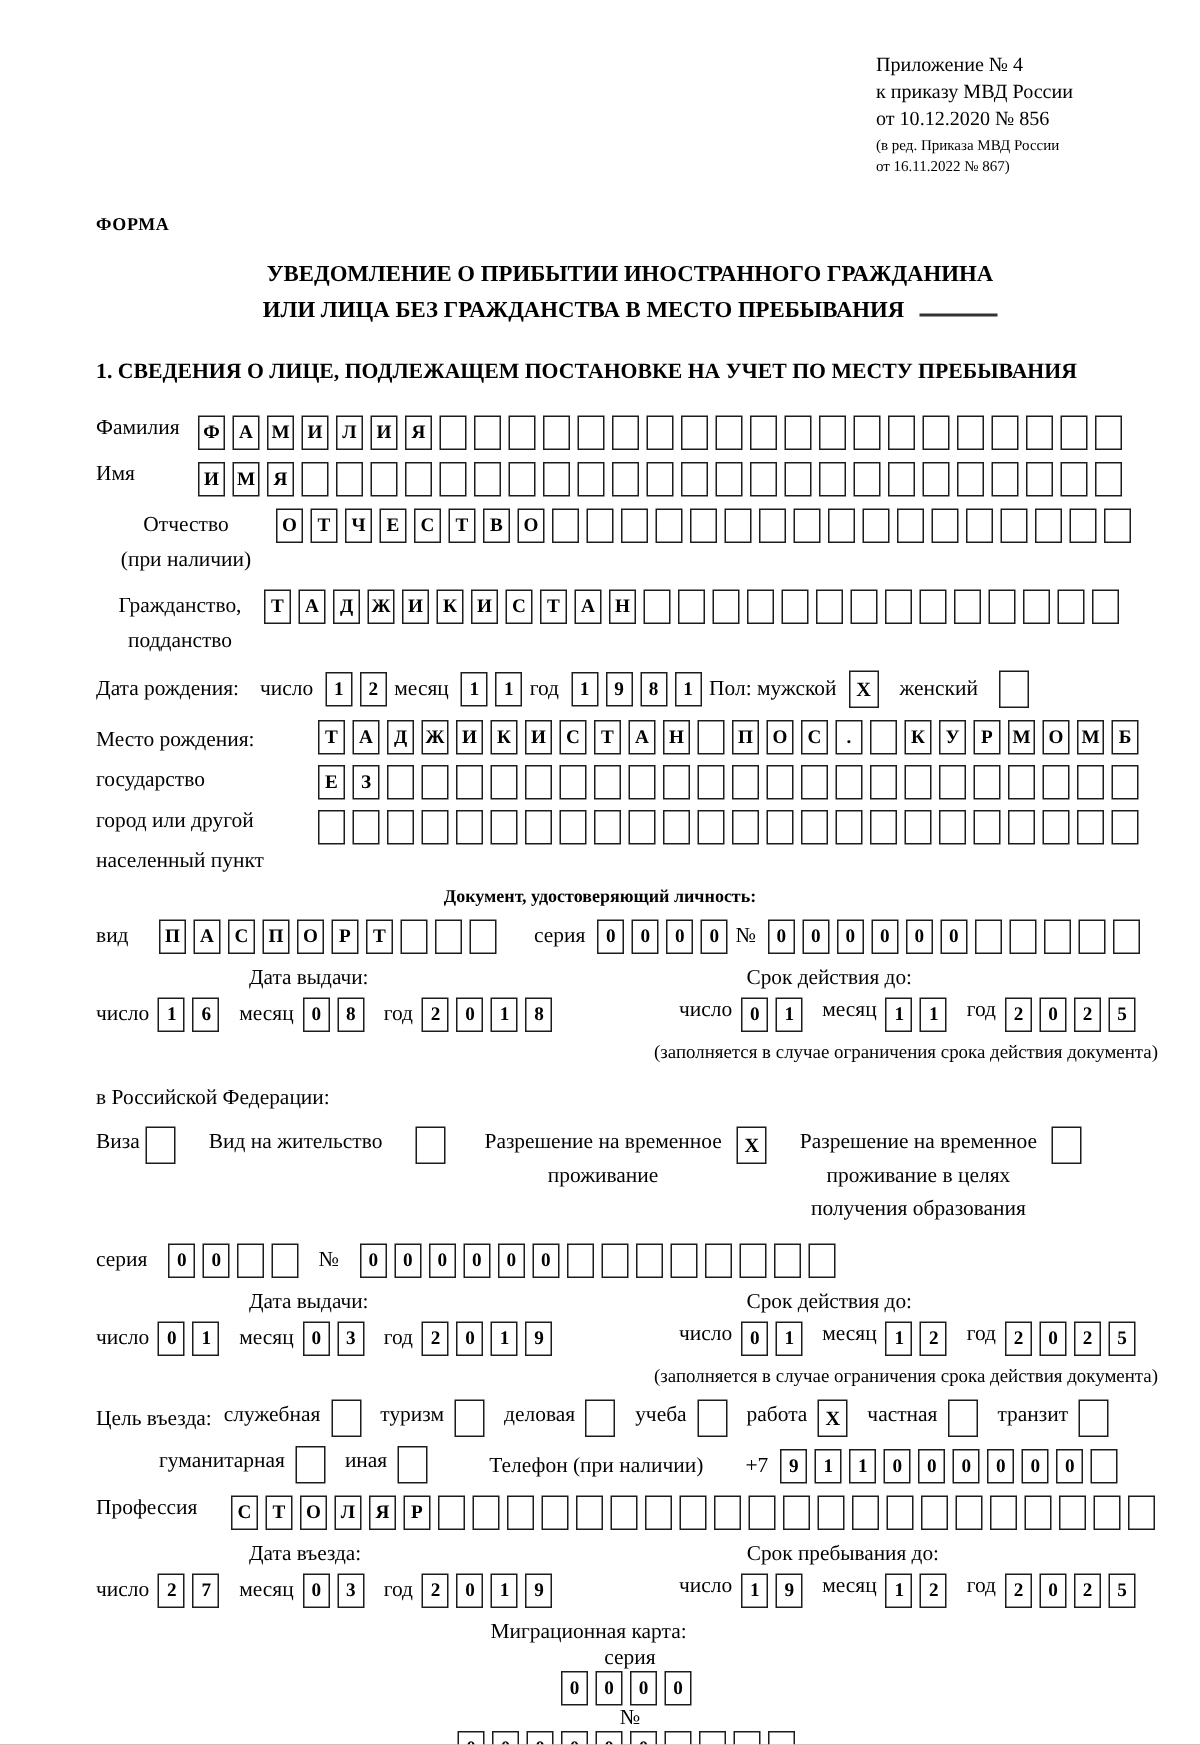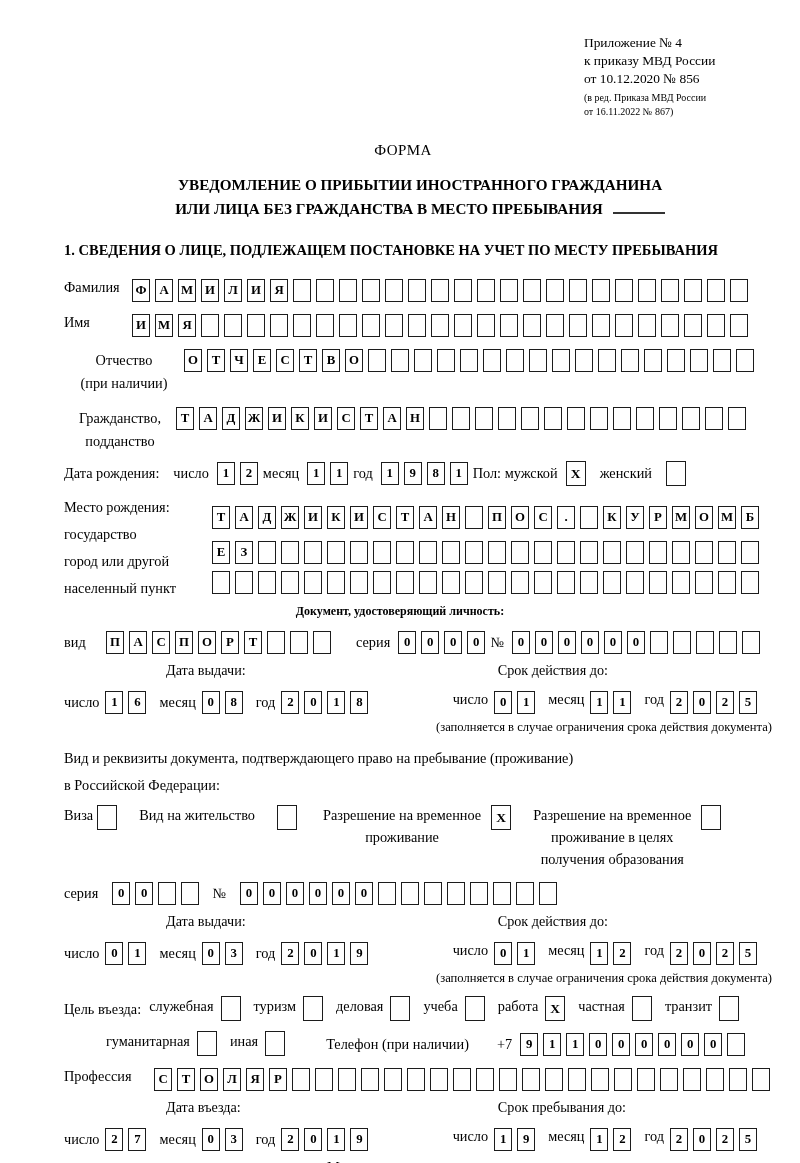--- a/index.html
+++ b/index.html
@@ -4,25 +4,25 @@
 <style>
   html,body{margin:0;padding:0;background:#9a9a9a;}
   .page{
     width:800px;height:1163px;box-sizing:border-box;background:var(--page-bg,#fff);
     padding:34px 24px 14px 64px;color:var(--ink,#000);
     font-family:"Liberation Serif","DejaVu Serif",serif;font-size:14.3px;
     margin:0 auto;overflow:hidden;
   }
   .hdr{margin-left:auto;width:192px;font-size:13.4px;line-height:1.33;}
   .hdr .sub{font-size:10px;margin-top:4px;}
-  .forma{text-align:center;font-weight:normal;font-size:15px;margin:24px 34px 0 0;letter-spacing:.4px;}
+  .forma{text-align:left;font-weight:bold;font-size:12px;margin:24px 34px 0 0;letter-spacing:.4px;}
   .title{text-align:center;font-weight:bold;font-size:15.2px;margin-top:14px;line-height:1.55;}
   .blank{display:inline-block;width:52px;border-bottom:2px solid #333;height:.9em;margin-left:10px;}
   .sec{font-weight:bold;font-size:14.5px;margin:22px 0 20px 0;}
-  .row{display:flex;align-items:flex-start;margin-bottom:8px;margin-top:12px;}
+  .row{display:flex;align-items:flex-start;margin-bottom:8px;}
   .cells{display:flex;flex-wrap:nowrap;}
   .cell{
     width:16px;height:21px;border:1.6px solid var(--box,#1c1c1c);margin-right:5px;flex:0 0 auto;
     text-align:center;line-height:21px;font-size:12.8px;font-weight:bold;background:#fff;
   }
   .cbox{
     width:18px;height:23px;border:1.6px solid var(--box,#1c1c1c);display:inline-block;flex:0 0 auto;
     text-align:center;line-height:23px;font-size:13.5px;font-weight:bold;background:#fff;
   }
   .lbl{white-space:nowrap;}
@@ -425,21 +425,20 @@
           <span class="cell">2</span>
           <span class="cell">0</span>
           <span class="cell">2</span>
           <span class="cell">5</span>
         </span>
     </span>
   </div>
   <div class="note">(заполняется в случае ограничения срока действия документа)</div>
 
   <div class="intro">
-    <div>Вид и реквизиты документа, подтверждающего право на пребывание (проживание)</div>
     <div>в Российской Федерации:</div>
   </div>
 
   <div class="opts">
     <span class="opt" style="margin-right:22px;">
       <span class="olbl">Виза</span>
       <span class="cbox" style="margin-left:4px;"></span>
     </span>
     <span class="opt" style="margin-right:26px;">
       <span class="olbl">Вид на жительство</span>

